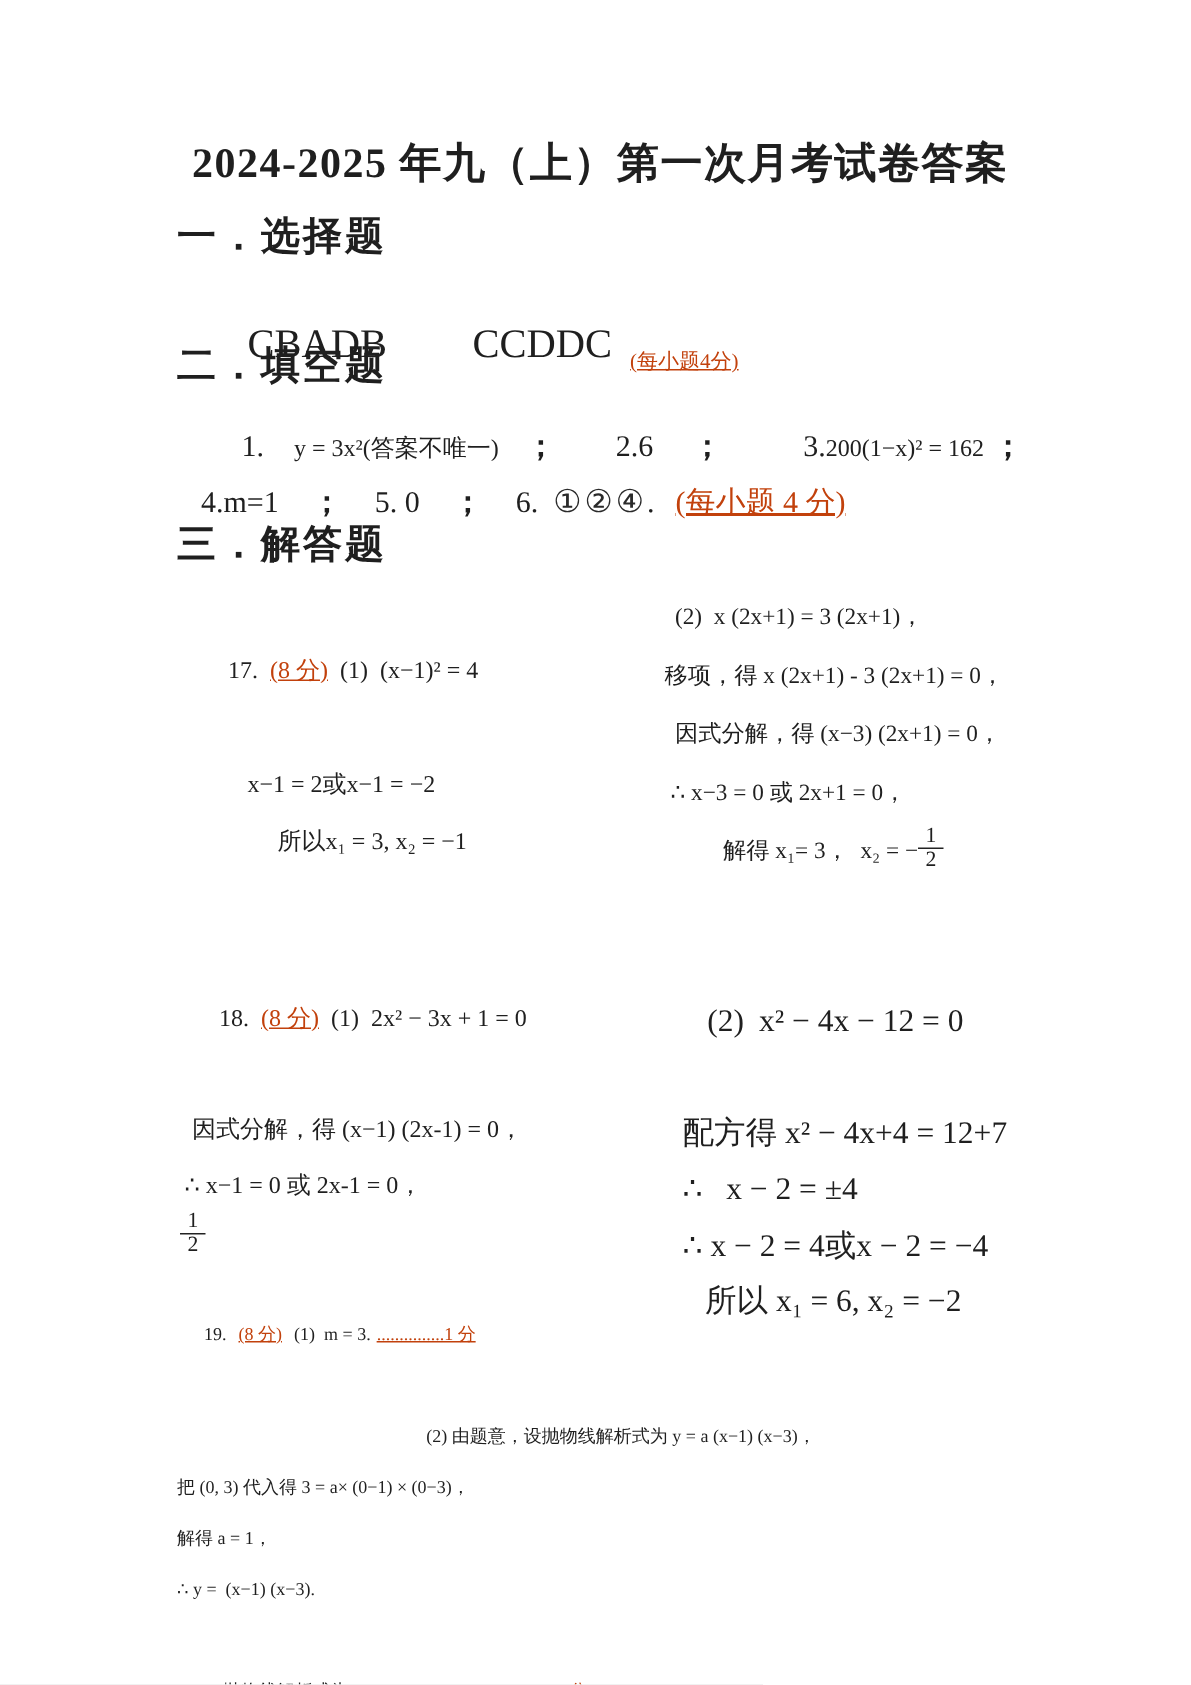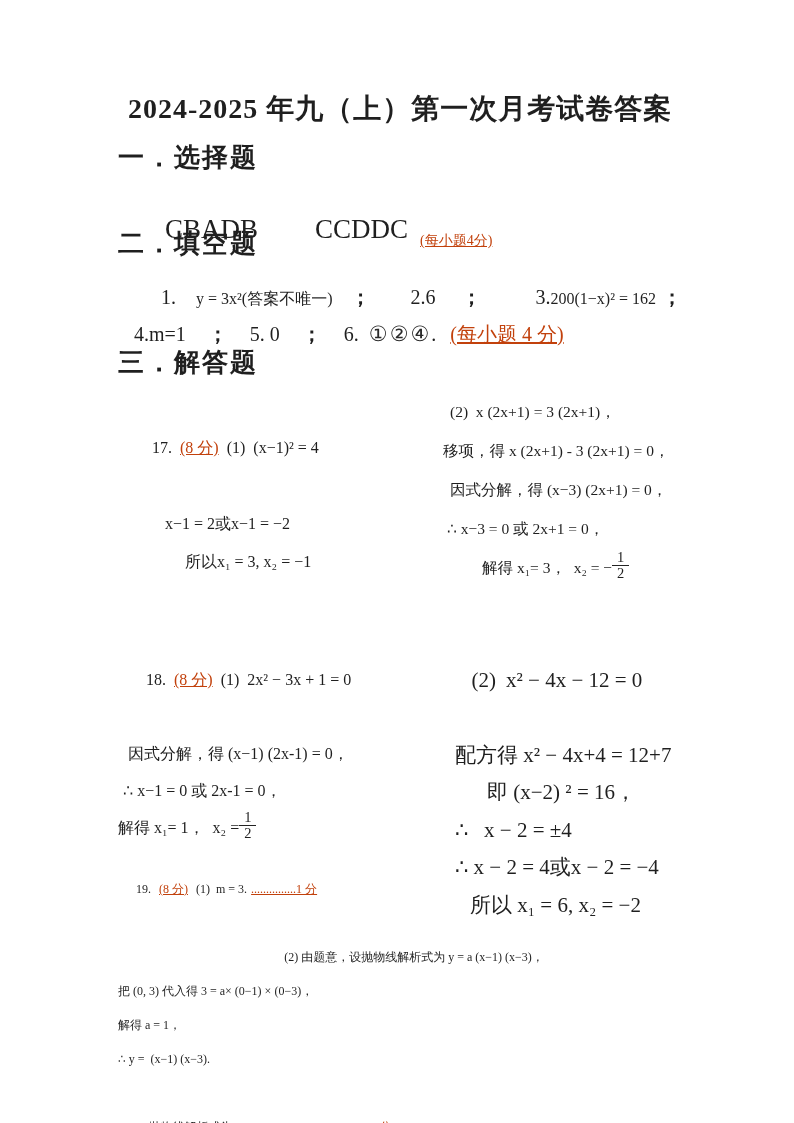--- a/index.html
+++ b/index.html
@@ -98,30 +98,29 @@
     </div>
   </div>
 
   <div class="abs q18L" style="left:118px;top:624px;width:310px;">
     <div class="line ind4">
       <span>18.</span><span class="blue">(8 分)</span><span>(1)</span><span>2x² − 3x + 1 = 0</span>
     </div>
     <div class="line ind10">因式分解，得 (x−1) (2x-1) = 0，</div>
     <div class="line ind5">∴ x−1 = 0 或 2x-1 = 0，</div>
     <div class="line fracline onepiece">
-      <span>解得 x₁= 1，  x₂ =</span><span class="frac"><span class="fnum">1</span><span class="fden">2</span></span>
+      <span class="frac"><span class="fnum">1</span><span class="fden">2</span></span>
     </div>
   </div>
 
   <div class="abs q18R" style="left:440px;top:624px;width:300px;">
     <div class="line onepiece">
       <span>(2)</span><span style="margin-left:10px;">x² − 4x − 12 = 0</span>
     </div>
     <div class="line ind15">配方得 x² − 4x+4 = 12+7</div>
-    <div class="line ind47">即 (x−2) ² = 16，</div>
     <div class="line ind15">∴   x − 2 = ±4</div>
     <div class="line ind15">∴ x − 2 = 4或x − 2 = −4</div>
     <div class="line ind30">所以 x₁ = 6, x₂ = −2</div>
   </div>
 
   <div class="abs q19" style="left:118px;top:838px;width:580px;">
     <div class="line">
       <span>19.</span><span class="blue">(8 分)</span><span>(1)  m = 3.</span><span class="blue" style="margin-left:4px;">...............1 分</span>
     </div>
     <div class="line ind12">(2) 由题意，设抛物线解析式为 y = a (x−1) (x−3)，</div>

